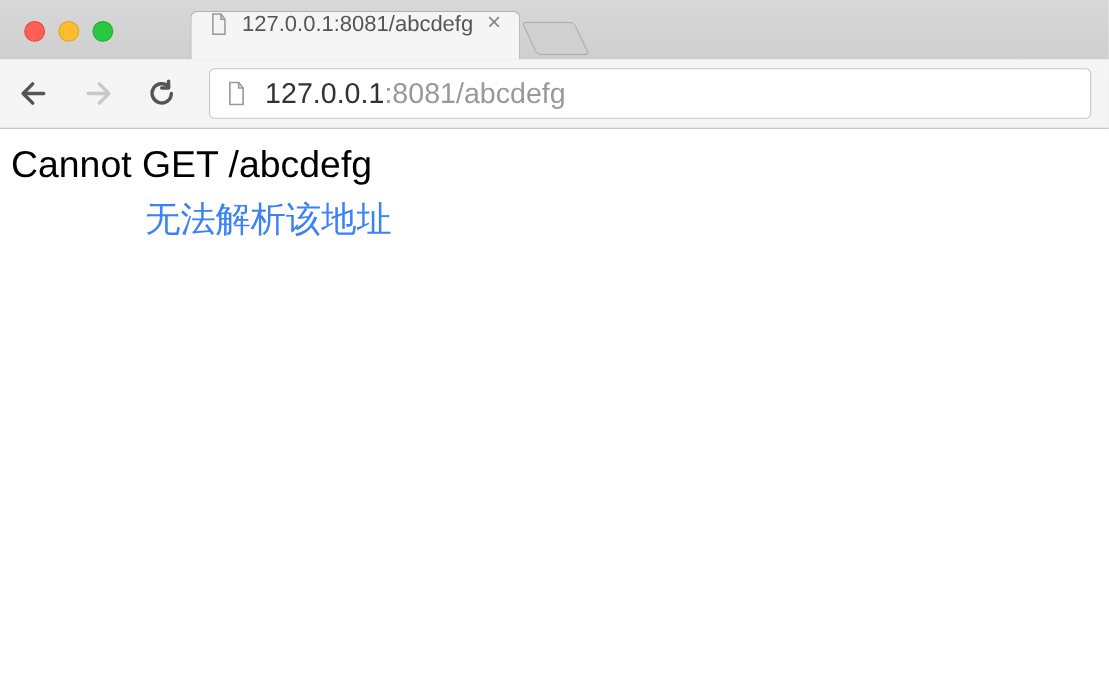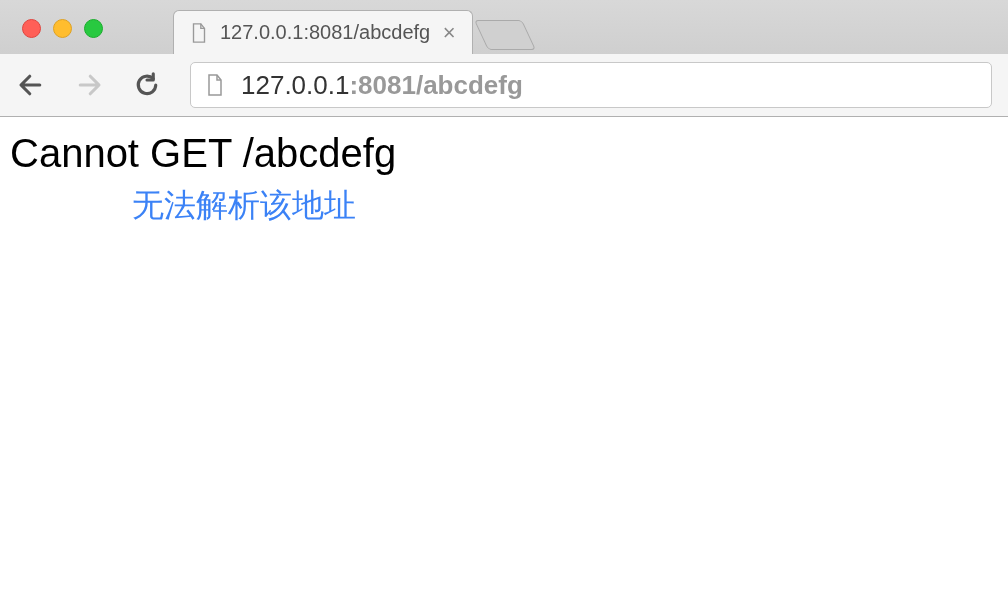--- a/index.html
+++ b/index.html
@@ -43,21 +43,21 @@
     .traffic-yellow {
       background: #ffbd2e;
       border: 1px solid #dea123;
     }
     .traffic-green {
       background: #28c940;
       border: 1px solid #1aad2c;
     }
     .tab {
       display: flex;
-      align-items: center;
+      align-items: flex-start;
       background: #f5f5f5;
       border: 1px solid #b0b0b0;
       border-bottom: none;
       border-top-left-radius: 6px;
       border-top-right-radius: 6px;
       height: 44px;
       padding: 0 14px;
       margin-left: 60px;
       min-width: 300px;
       position: relative;
@@ -134,28 +134,27 @@
       font-size: 26px;
       color: #333;
       font-weight: 300;
       display: flex;
     }
     .address-host {
       color: #333;
     }
     .address-path {
       color: #999;
-      font-weight: bold;
     }
     .content {
       padding: 14px 10px;
     }
     .error-line {
       font-family: "Helvetica Neue", Arial, sans-serif;
-      font-size: 40px;
+      font-size: 34px;
       color: #000;
       font-weight: 300;
     }
     .annotation-line {
       font-size: 32px;
       color: #3b82f6;
       margin-top: 8px;
       margin-left: 122px;
     }
     .file-icon {

